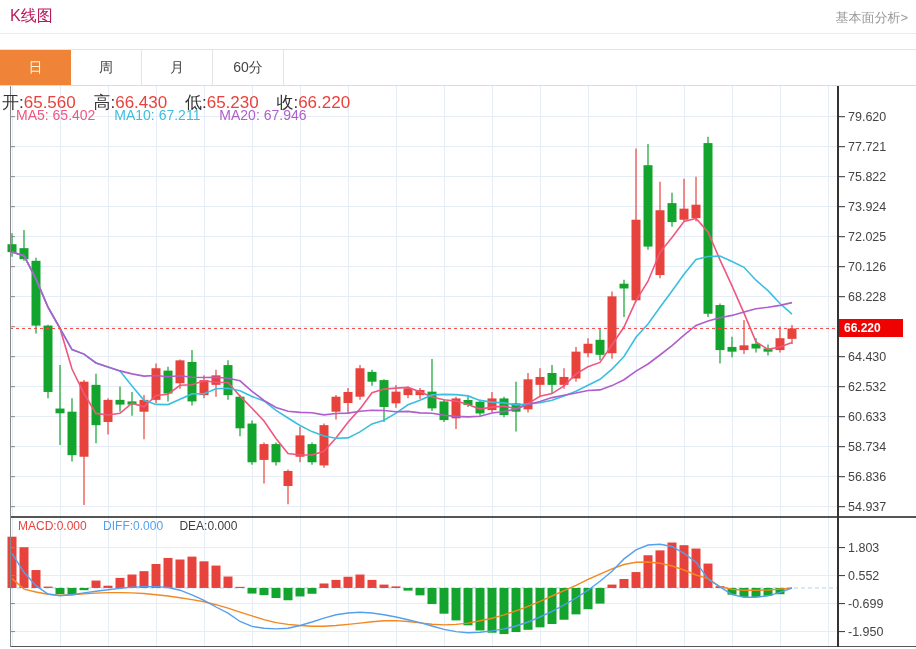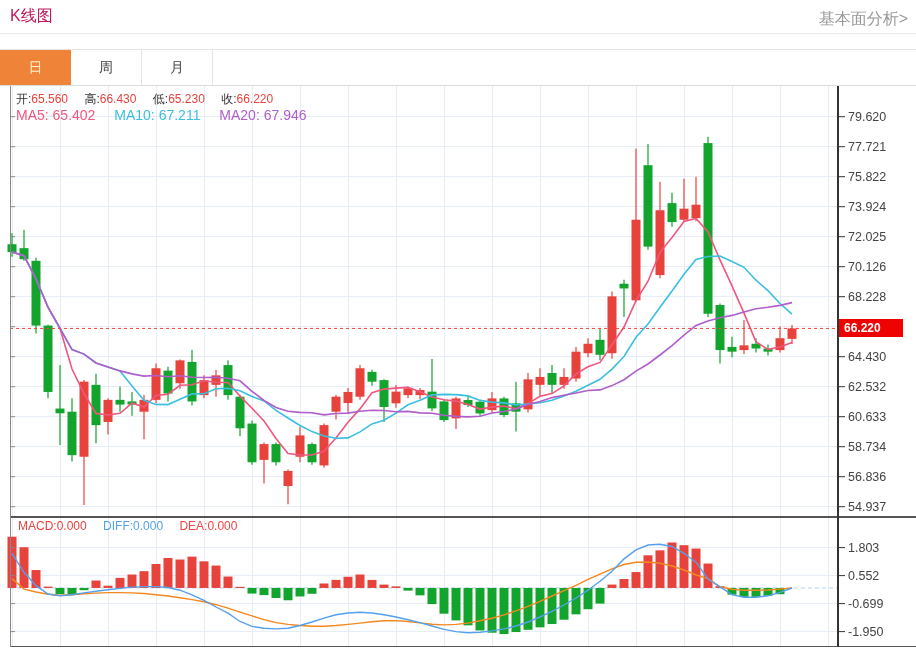--- a/index.html
+++ b/index.html
@@ -1,36 +1,36 @@
 <!DOCTYPE html>
 <html><head>
 <meta charset="utf-8">
 <style>
   html,body{margin:0;padding:0}
   body{width:916px;height:649px;position:relative;background:#fff;overflow:hidden;
        font-family:"Liberation Sans","DejaVu Sans",sans-serif;}
   .title{position:absolute;left:10px;top:6px;font-size:16px;font-weight:normal;color:#be185d}
-  .flink{position:absolute;right:8px;top:9px;font-size:16px;color:#999;cursor:pointer}
+  .flink{position:absolute;right:8px;top:9px;font-size:13px;color:#999;cursor:pointer}
   .hrule{position:absolute;left:0;top:33px;width:916px;height:0;border-top:1px solid #ebebeb}
   .tabbar{position:absolute;left:0;top:49px;width:916px;height:35px;display:flex;
           border-top:1px solid #e4e4e4;border-bottom:1px solid #dcdcdc;background:#fff}
   .tab{width:71px;height:35px;line-height:35px;text-align:center;font-size:14px;color:#454545;
        border-right:1px solid #e4e4e4;box-sizing:border-box;cursor:pointer;user-select:none}
   .tab:first-child{border-left:1px solid #e4e4e4}
   .tab.active{background:#ef8337;color:#fdf3cf;border-color:#ef8337}
   #chart-svg{position:absolute;left:0;top:0}
-  .ohlc-row{position:absolute;left:16px;top:91px;font-size:12px;color:#333;white-space:nowrap}
+  .ohlc-row{position:absolute;left:2px;top:91px;font-size:17px;color:#333;white-space:nowrap}
   .ohlc-row .item{margin-right:13px}
   .ohlc-row .val{color:#e8423c}
   .ma-row{position:absolute;left:16px;top:107px;font-size:14px;white-space:nowrap}
   .ma-row .item{margin-right:15px}
   .ma5{color:#f0577f}.ma10{color:#3bbfe0}.ma20{color:#b05ecb}
   .macd-row{position:absolute;left:18px;top:519px;font-size:12px;white-space:nowrap}
   .macd-row .item{margin-right:13px}
-  .c-macd{color:#e8423c}.c-diff{color:#55a0ee}.c-dea{color:#ef4444}
+  .c-macd{color:#e8423c}.c-diff{color:#55a0ee}.c-dea{color:#404040}
   .price-tag{position:absolute;left:839px;width:64px;height:18px;background:#ee0202;color:#fff;
              font-size:12px;font-weight:bold;line-height:18px;padding-left:5px;box-sizing:border-box}
 </style>
 </head>
 <body>
 
 <svg id="chart-svg" width="916" height="649">
     <g shape-rendering="crispEdges">
       <line x1="10" y1="116.7" x2="838" y2="116.7" stroke="#e7edf6" stroke-width="1"></line>
       <line x1="10" y1="146.7" x2="838" y2="146.7" stroke="#e7edf6" stroke-width="1"></line>
@@ -344,20 +344,21 @@
   </svg>
 
 <div class="title">K线图</div>
 <div class="flink">基本面分析&gt;</div>
 <div class="hrule"></div>
 
 <div class="tabbar">
     <div class="tab active">日</div>
     <div class="tab">周</div>
     <div class="tab">月</div>
+    <div class="tab">60分</div>
   </div>
 
 <div class="ohlc-row">
   <span class="item"><span>开:</span><span class="val">65.560</span></span>
   <span class="item"><span>高:</span><span class="val">66.430</span></span>
   <span class="item"><span>低:</span><span class="val">65.230</span></span>
   <span class="item"><span>收:</span><span class="val">66.220</span></span>
 </div>
 
 <div class="ma-row">

